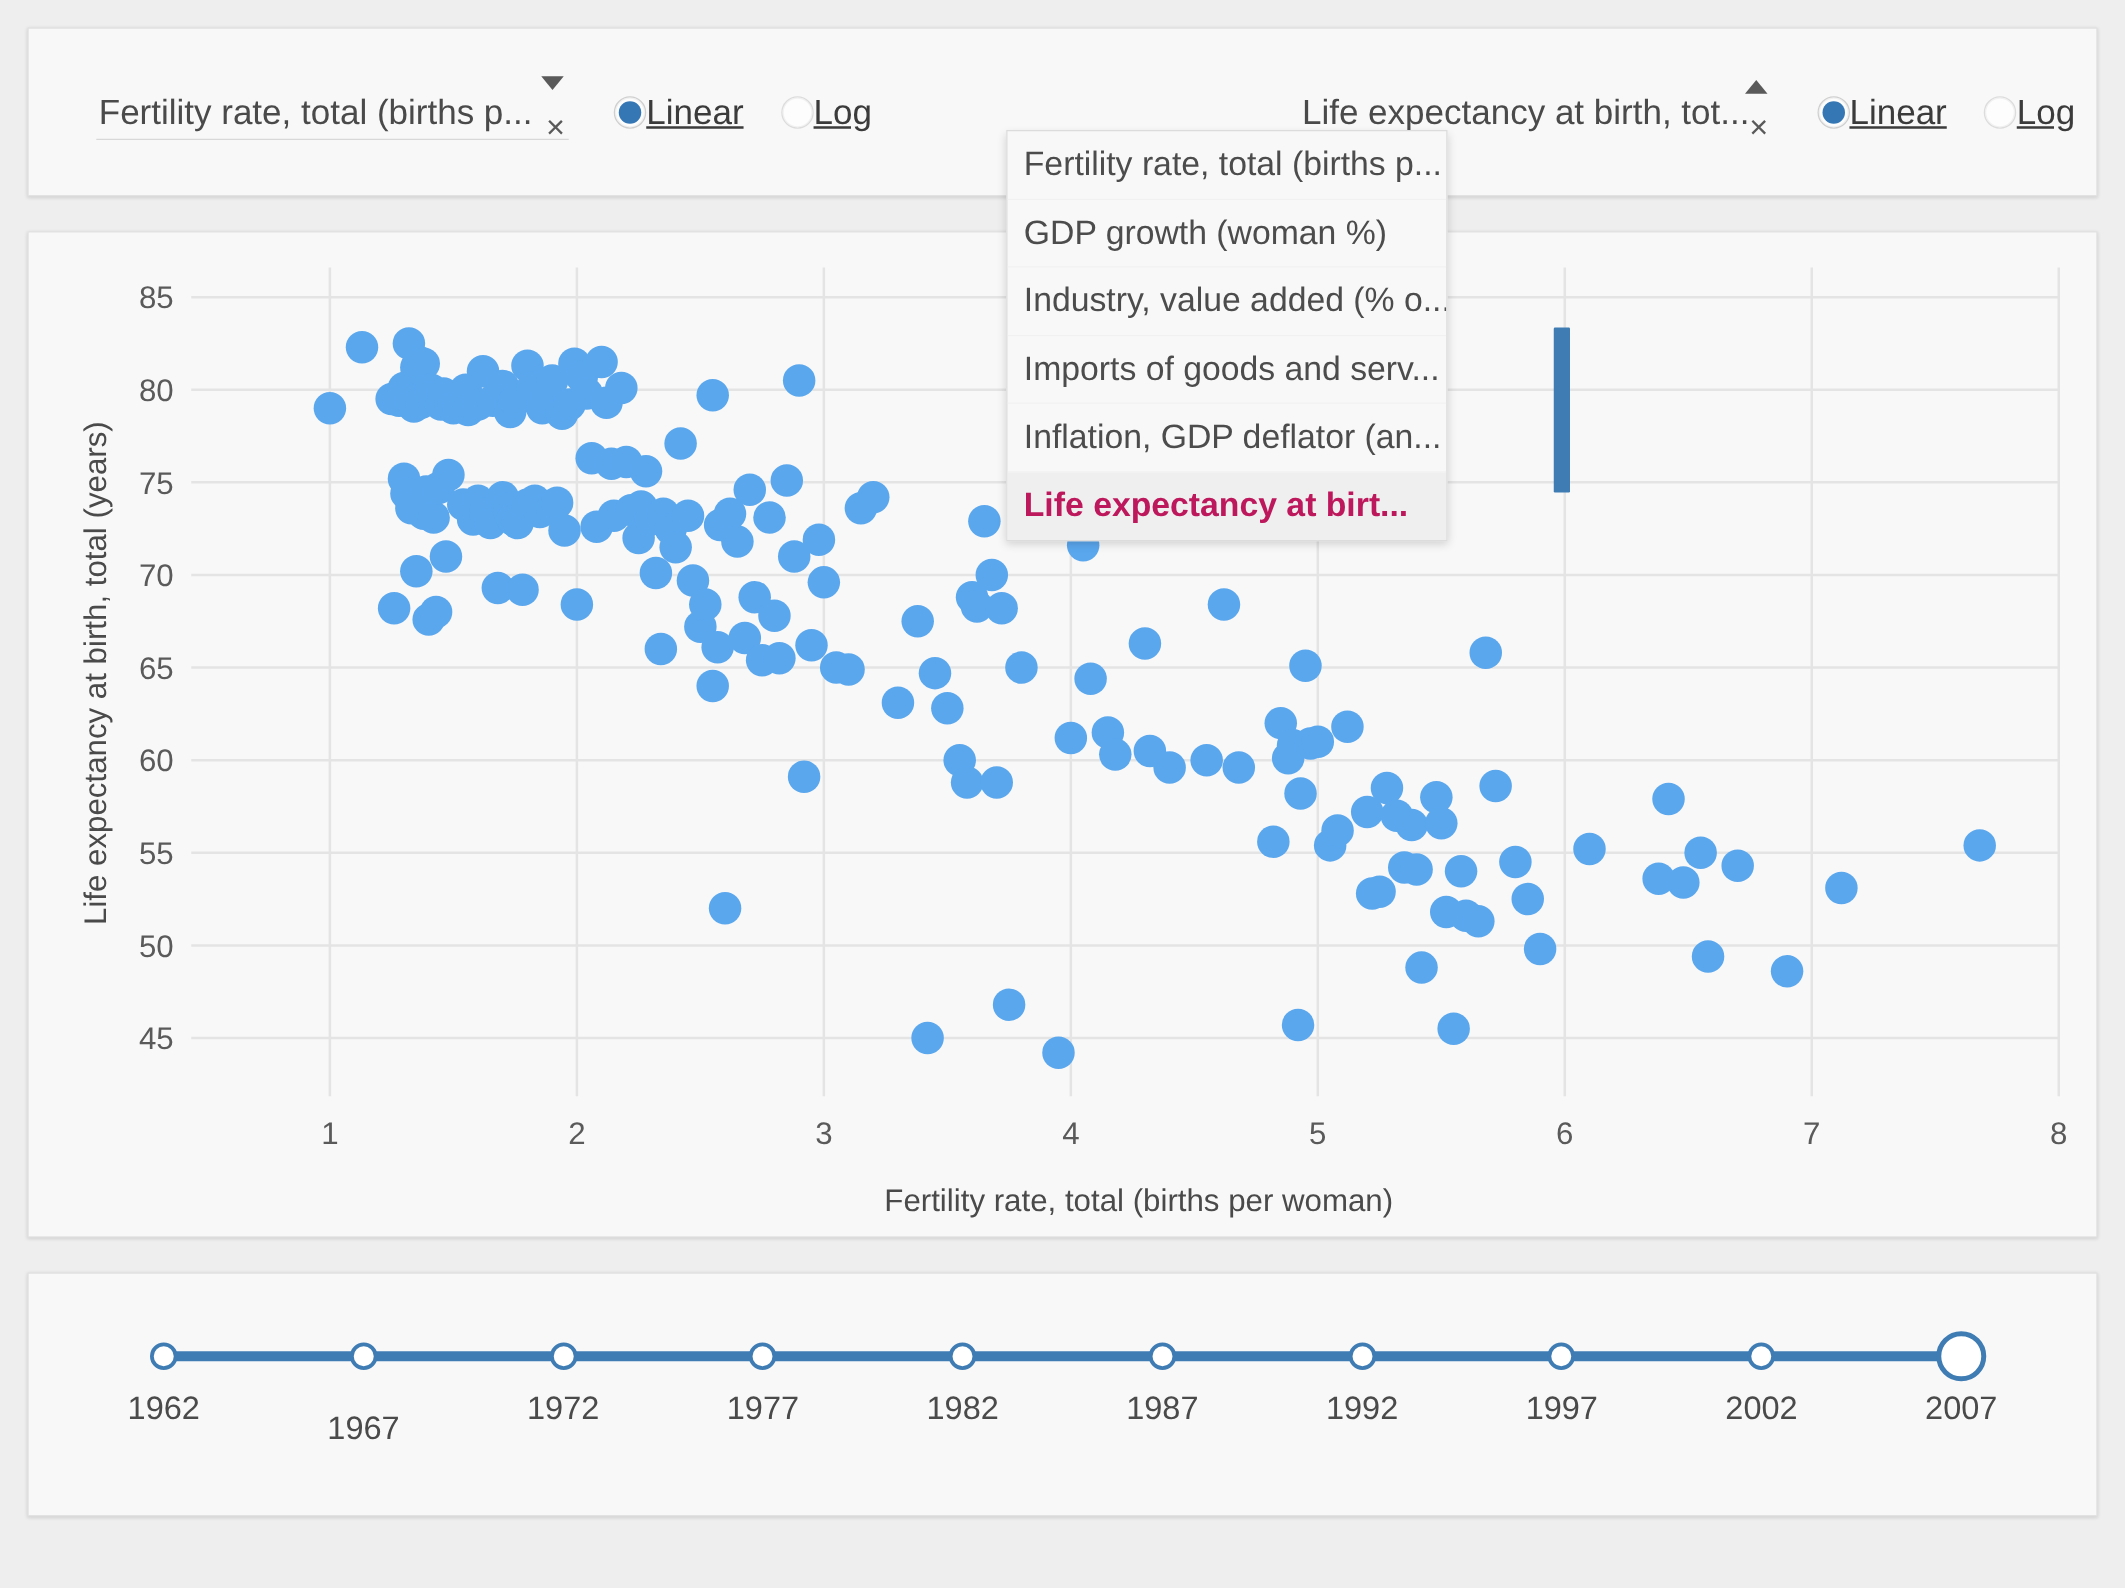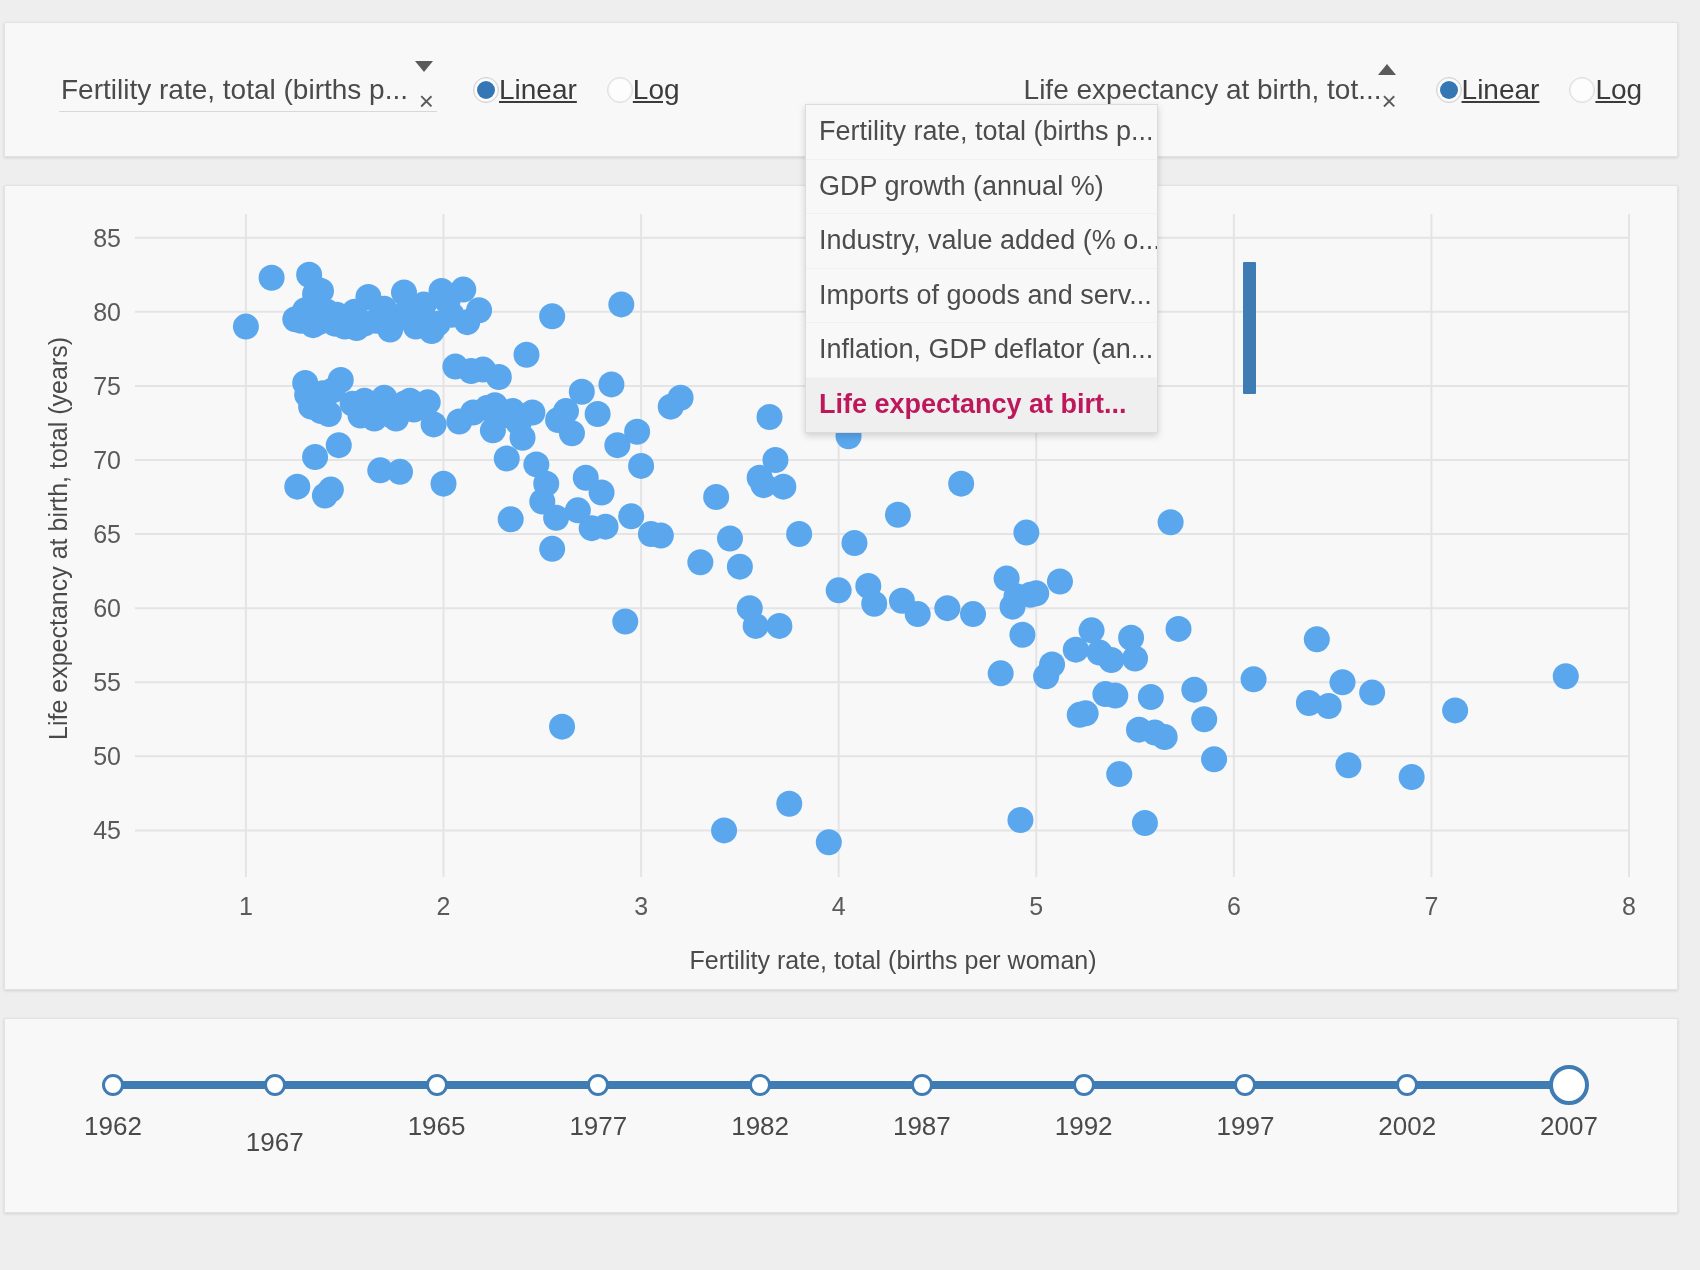--- a/index.html
+++ b/index.html
@@ -7,21 +7,21 @@
     margin: 0; padding: 0;
     width: 1700px; height: 1270px;
     background: #eeeeee;
     font-family: "Liberation Sans", sans-serif;
     overflow: hidden;
   }
   #app {
     position: relative;
     width: 1700px; height: 1270px;
     background: #eeeeee;
-    padding: 22px 22px 0 4px;
+    padding: 22px 22px 0 22px;
   }
 
   
   .card {
     background: #f8f8f8;
     border: 1px solid #e2e2e2;
     box-shadow: 0 1px 3px rgba(0,0,0,0.12);
     border-radius: 1px;
   }
 
@@ -260,21 +260,21 @@
         <div class="radio-item">
           <span class="radio-circle"></span>
           <span class="radio-label">Log</span>
         </div>
       </div>
     </div>
   </div>
 
   <div id="dropdown-menu">
       <div class="dd-item">Fertility rate, total (births p...</div>
-      <div class="dd-item">GDP growth (annual %)</div>
+      <div class="dd-item">GDP growth (woman %)</div>
       <div class="dd-item">Industry, value added (% o...</div>
       <div class="dd-item">Imports of goods and serv...</div>
       <div class="dd-item">Inflation, GDP deflator (an...</div>
       <div class="dd-item selected">Life expectancy at birt...</div>
     </div>
   <div id="dd-scrollbar"></div>
 
   <div id="chart-card" class="card">
     <svg id="plot" width="1656" height="805" viewBox="0 0 1656 805">
         <g>
@@ -508,21 +508,21 @@
   </div>
 
   <div id="slider-card" class="card">
     <div id="slider-inner">
       <div id="slider-track">
           <div class="tick-handle" style="left: 0%;"></div>
           <div class="tick-label" style="left: 0%;">1962</div>
           <div class="tick-handle" style="left: 11.1111%;"></div>
           <div class="tick-label" style="left: 11.1111%; margin-top: 16px;">1967</div>
           <div class="tick-handle" style="left: 22.2222%;"></div>
-          <div class="tick-label" style="left: 22.2222%;">1965</div>
+          <div class="tick-label" style="left: 22.2222%;">1972</div>
           <div class="tick-handle" style="left: 33.3333%;"></div>
           <div class="tick-label" style="left: 33.3333%;">1977</div>
           <div class="tick-handle" style="left: 44.4444%;"></div>
           <div class="tick-label" style="left: 44.4444%;">1982</div>
           <div class="tick-handle" style="left: 55.5556%;"></div>
           <div class="tick-label" style="left: 55.5556%;">1987</div>
           <div class="tick-handle" style="left: 66.6667%;"></div>
           <div class="tick-label" style="left: 66.6667%;">1992</div>
           <div class="tick-handle" style="left: 77.7778%;"></div>
           <div class="tick-label" style="left: 77.7778%;">1997</div>

